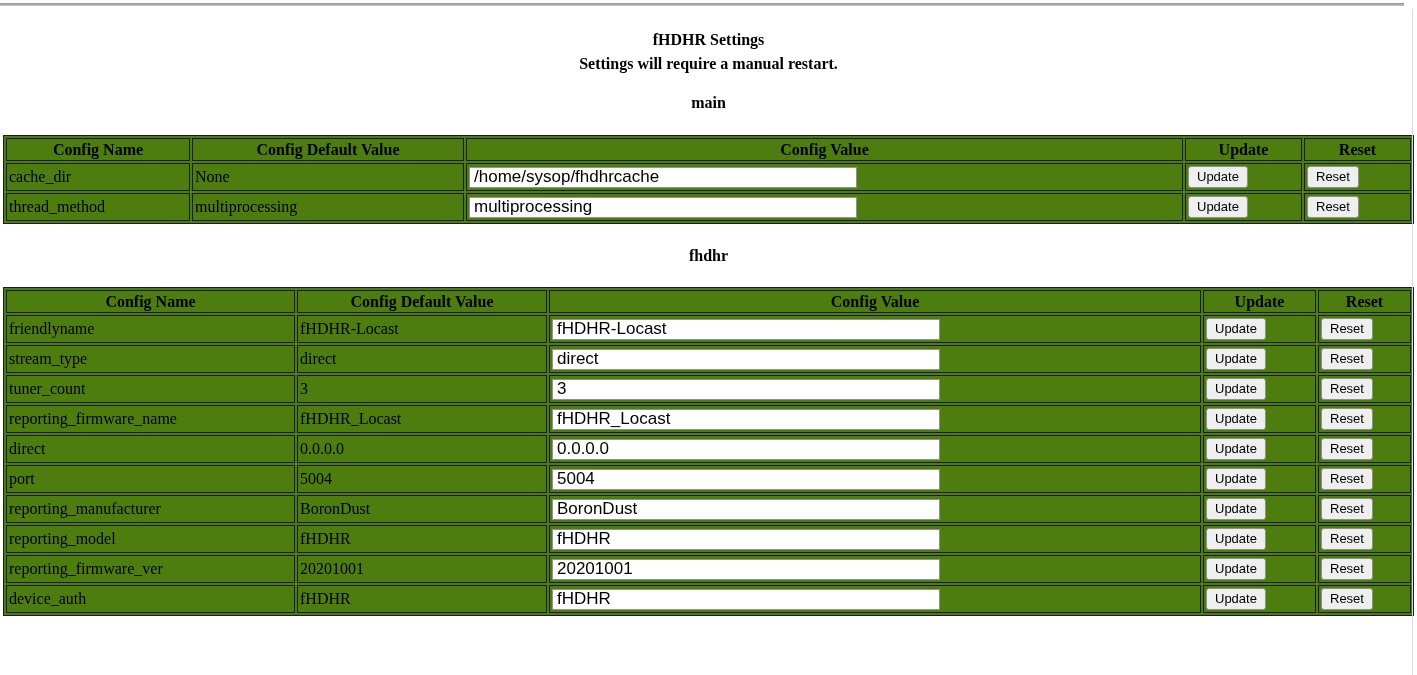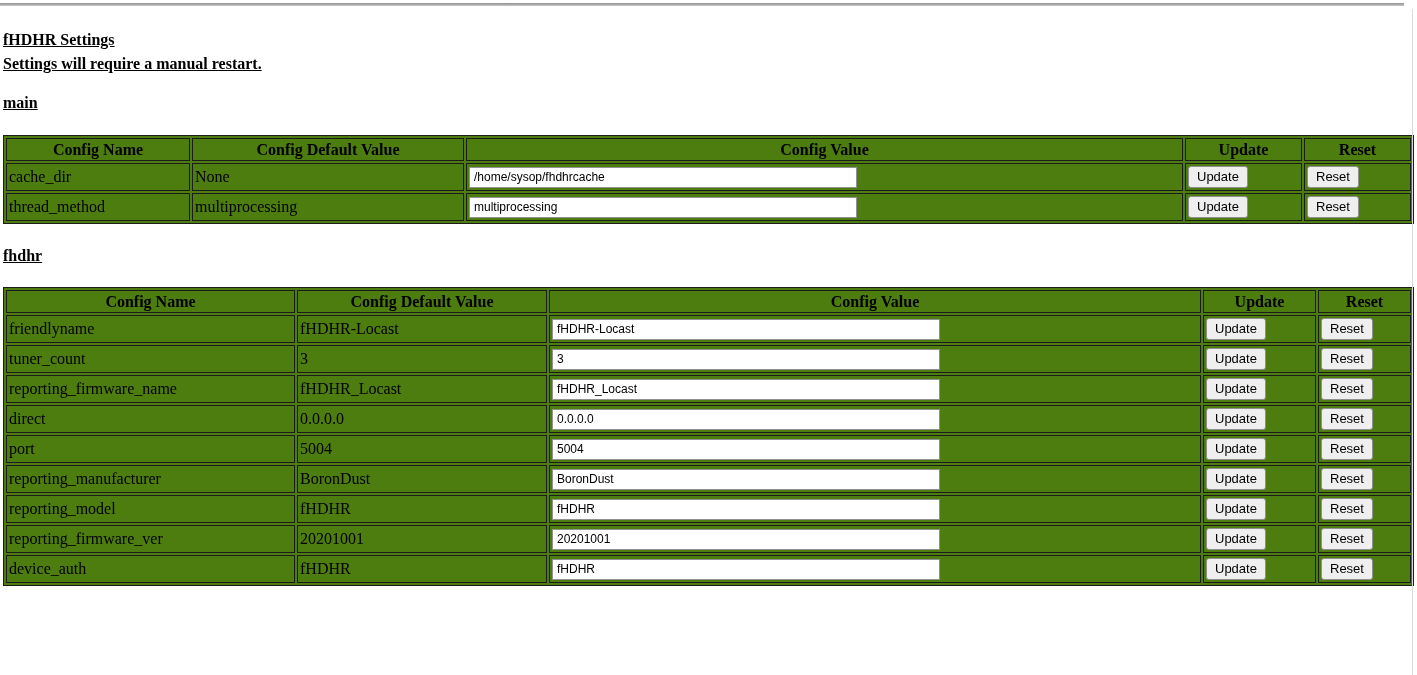--- a/index.html
+++ b/index.html
@@ -23,24 +23,23 @@
     bottom: 0;
     right: 4px;
     width: 1px;
     background: #d9d9d9;
   }
   .page { padding: 0 3px 10px 3px; }
 
   .heading {
     margin: 0;
     font-weight: bold;
-    text-align: left;
+    text-align: center;
     font-size: 16px;
     line-height: 18px;
-    text-decoration: underline;
   }
   .page-title   { margin-top: 25px; }
   .page-subtitle{ margin-top: 6px; }
   .section-title-main  { margin: 21px 0 23px 0; }
   .section-title-fhdhr { margin: 23px 0 22px 0; }
 
   table.config-table {
     width: 100%;
     table-layout: fixed;
     border-collapse: separate;
@@ -77,21 +76,21 @@
   input.value-input {
     box-sizing: border-box;
     width: 388px;
     height: 21px;
     margin: 1px 0;
     padding: 1px 4px;
     border: 1px solid #919191;
     border-radius: 0;
     background: #ffffff;
     font-family: "Liberation Sans", sans-serif;
-    font-size: 12px;
+    font-size: 17px;
     color: #000000;
   }
   button.btn {
     margin: 1px 0;
     padding: 2px 8px 3px 8px;
     background: #efefef;
     border: 1px solid #8f8f8f;
     border-radius: 3px;
     font-family: "Liberation Sans", sans-serif;
     font-size: 13px;
@@ -169,20 +168,27 @@
       </thead>
       <tbody>
           <tr>
             <td>friendlyname</td>
             <td>fHDHR-Locast</td>
             <td><input type="text" class="value-input" value="fHDHR-Locast" style=""></td>
             <td><button type="button" class="btn">Update</button></td>
             <td><button type="button" class="btn">Reset</button></td>
           </tr>
           <tr>
+            <td>stream_type</td>
+            <td>direct</td>
+            <td><input type="text" class="value-input" value="direct" style=""></td>
+            <td><button type="button" class="btn">Update</button></td>
+            <td><button type="button" class="btn">Reset</button></td>
+          </tr>
+          <tr>
             <td>tuner_count</td>
             <td>3</td>
             <td><input type="text" class="value-input" value="3" style=""></td>
             <td><button type="button" class="btn">Update</button></td>
             <td><button type="button" class="btn">Reset</button></td>
           </tr>
           <tr>
             <td>reporting_firmware_name</td>
             <td>fHDHR_Locast</td>
             <td><input type="text" class="value-input" value="fHDHR_Locast" style=""></td>

